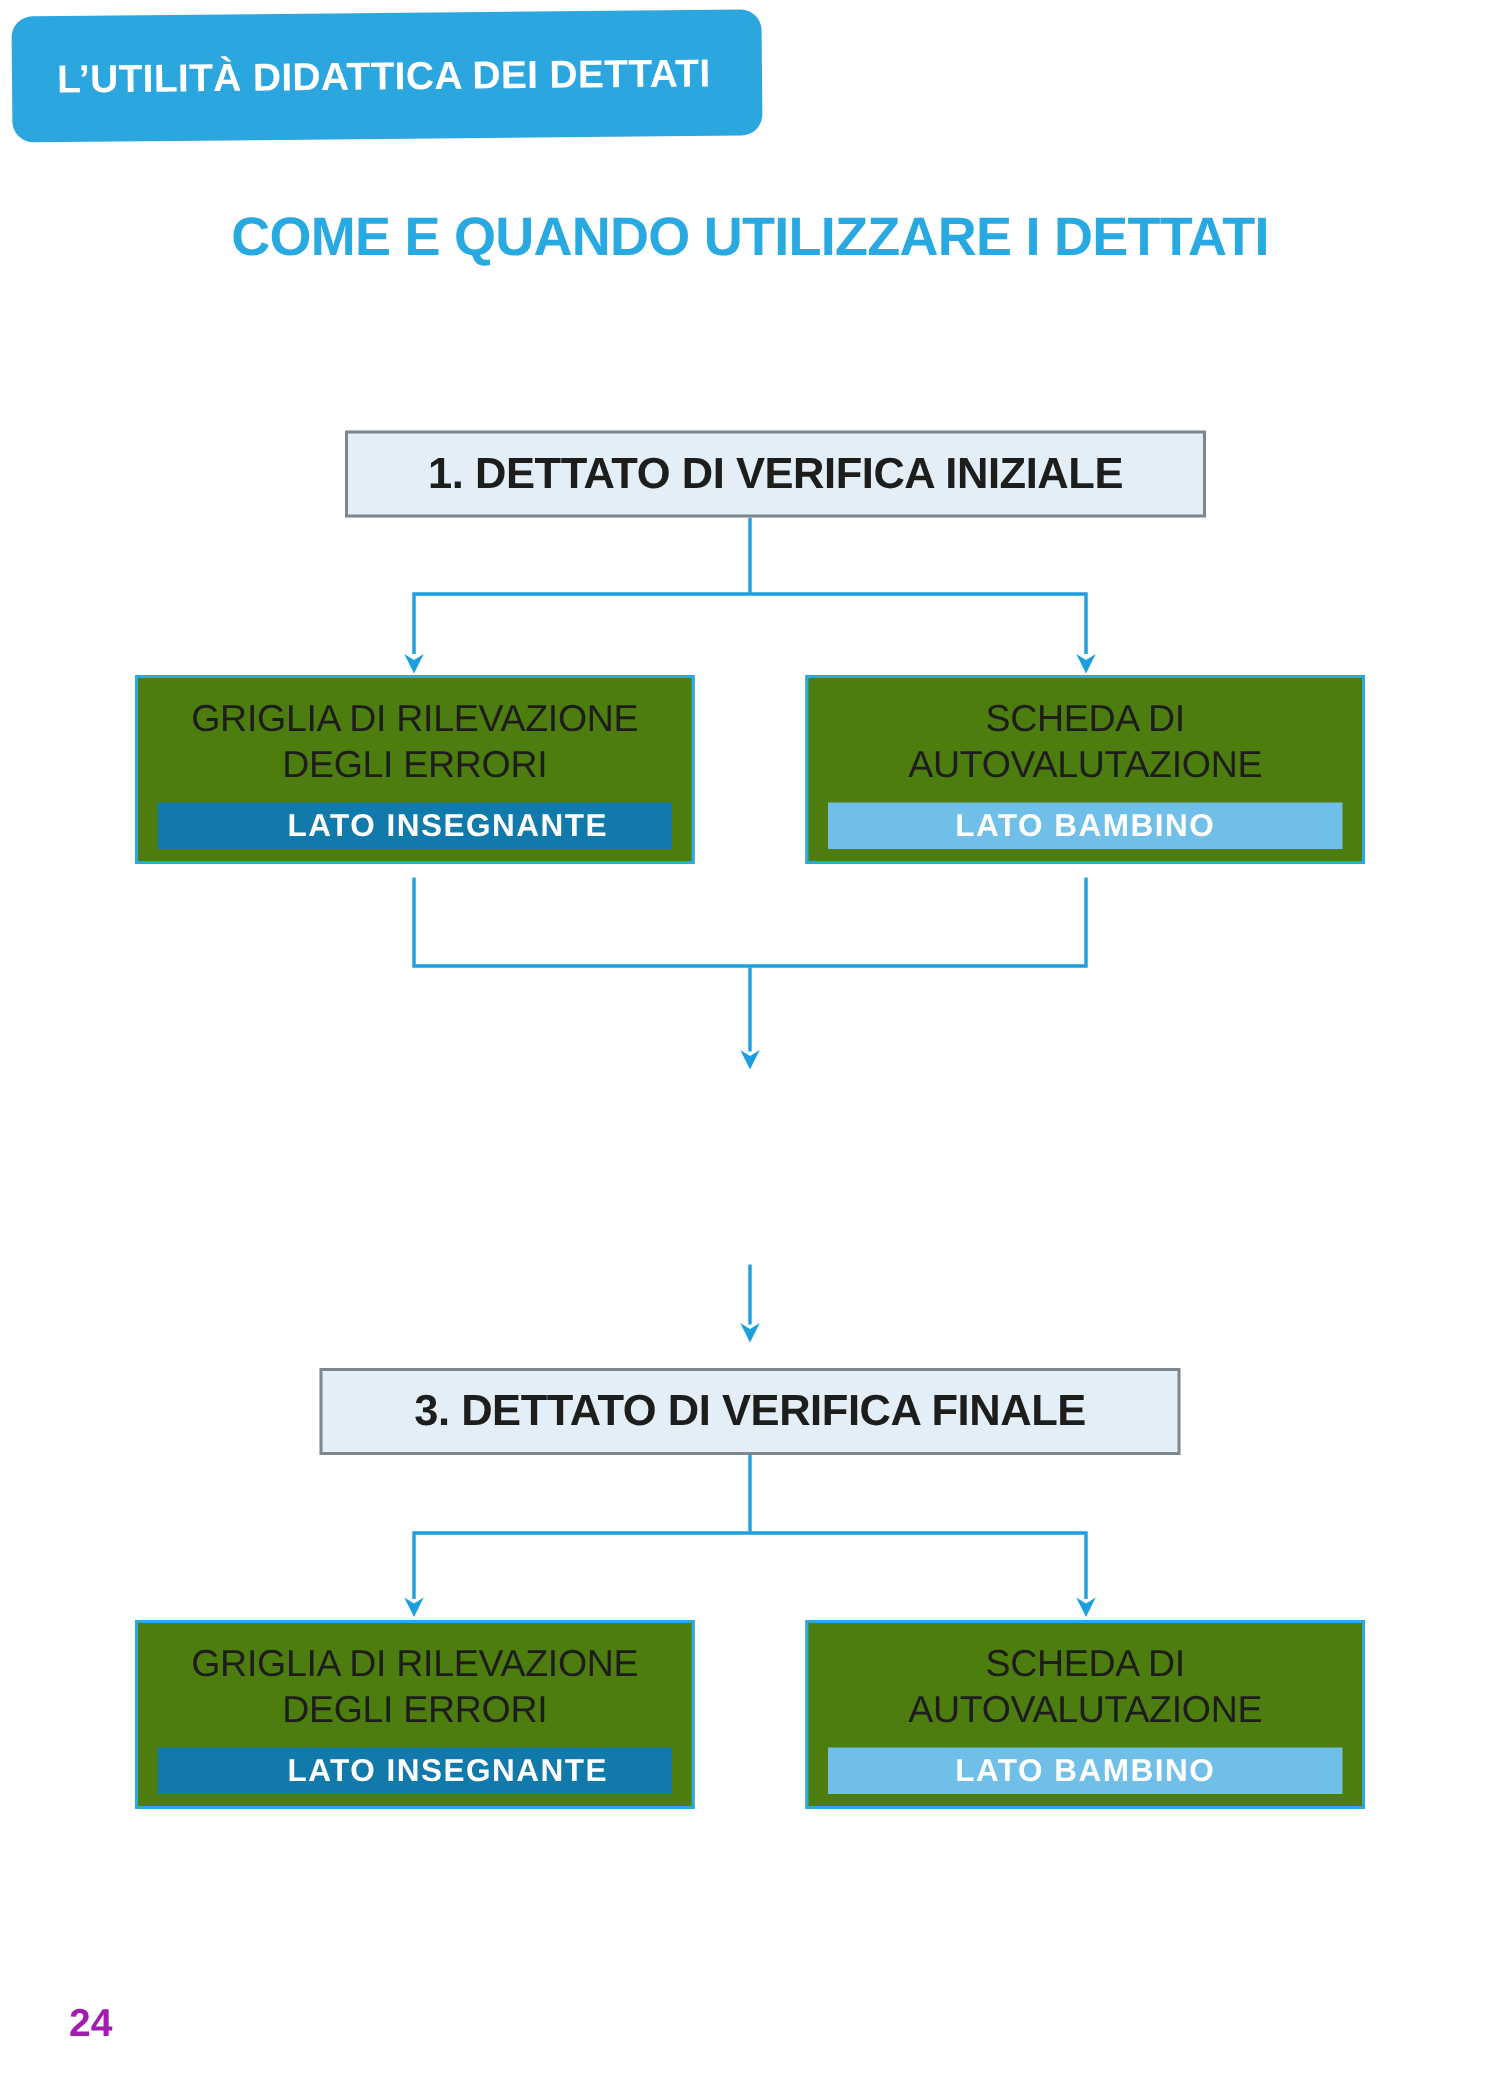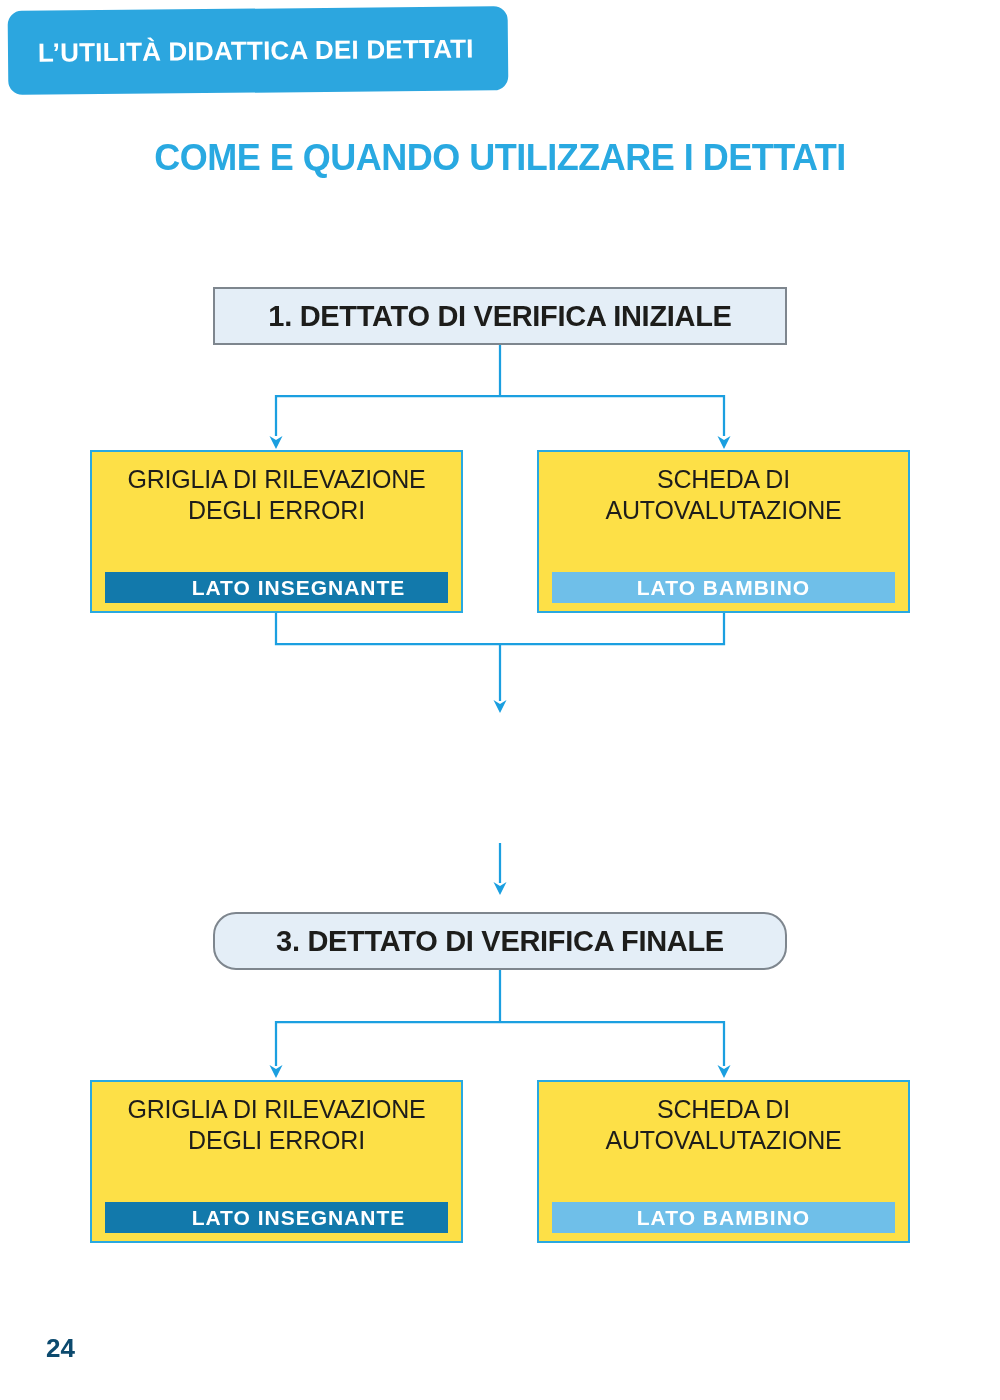--- a/index.html
+++ b/index.html
@@ -80,31 +80,31 @@
     font-weight: bold;
     font-size: 29px;
     letter-spacing: -0.3px;
   }
   .step .step-sub {
     font-weight: normal;
     font-size: 23px;
     line-height: 29px;
     letter-spacing: -0.2px;
   }
-  .step1 { left: 213px; top: 287px; width: 574px; height: 58px; }
+  .step1 { left: 230px; top: 287px; width: 574px; height: 58px; }
   .step2 { left: 213px; top: 716px; width: 574px; height: 127px; }
   .step2 .step-label { margin-bottom: 5px; }
-  .step3 { left: 213px; top: 912px; width: 574px; height: 58px; border-radius: 23px; }
+  .step3 { left: 213px; top: 912px; width: 574px; height: 58px; }
 
   
   .card {
     position: absolute;
     width: 373px;
-    height: 163px;
-    background: #fde047;
+    height: 126px;
+    background: #4d7c0f;
     border: 2px solid #29A9E1;
     box-sizing: border-box;
   }
   .card .card-text {
     margin-top: 12px;
     text-align: center;
     color: #1D1D1B;
     font-size: 25px;
     line-height: 31px;
     letter-spacing: -0.2px;
@@ -130,21 +130,21 @@
   .card-tl { left: 90px;  top: 450px; }
   .card-tr { left: 537px; top: 450px; }
   .card-bl { left: 90px;  top: 1080px; }
   .card-br { left: 537px; top: 1080px; }
 
   
   .page-number {
     position: absolute;
     left: 46px;
     top: 1333px;
-    color: #0c4a6e;
+    color: #a21caf;
     font-weight: bold;
     font-size: 26px;
   }
 </style>
 </head>
 <body>
 
 <div class="page">
 
   <div class="banner">

